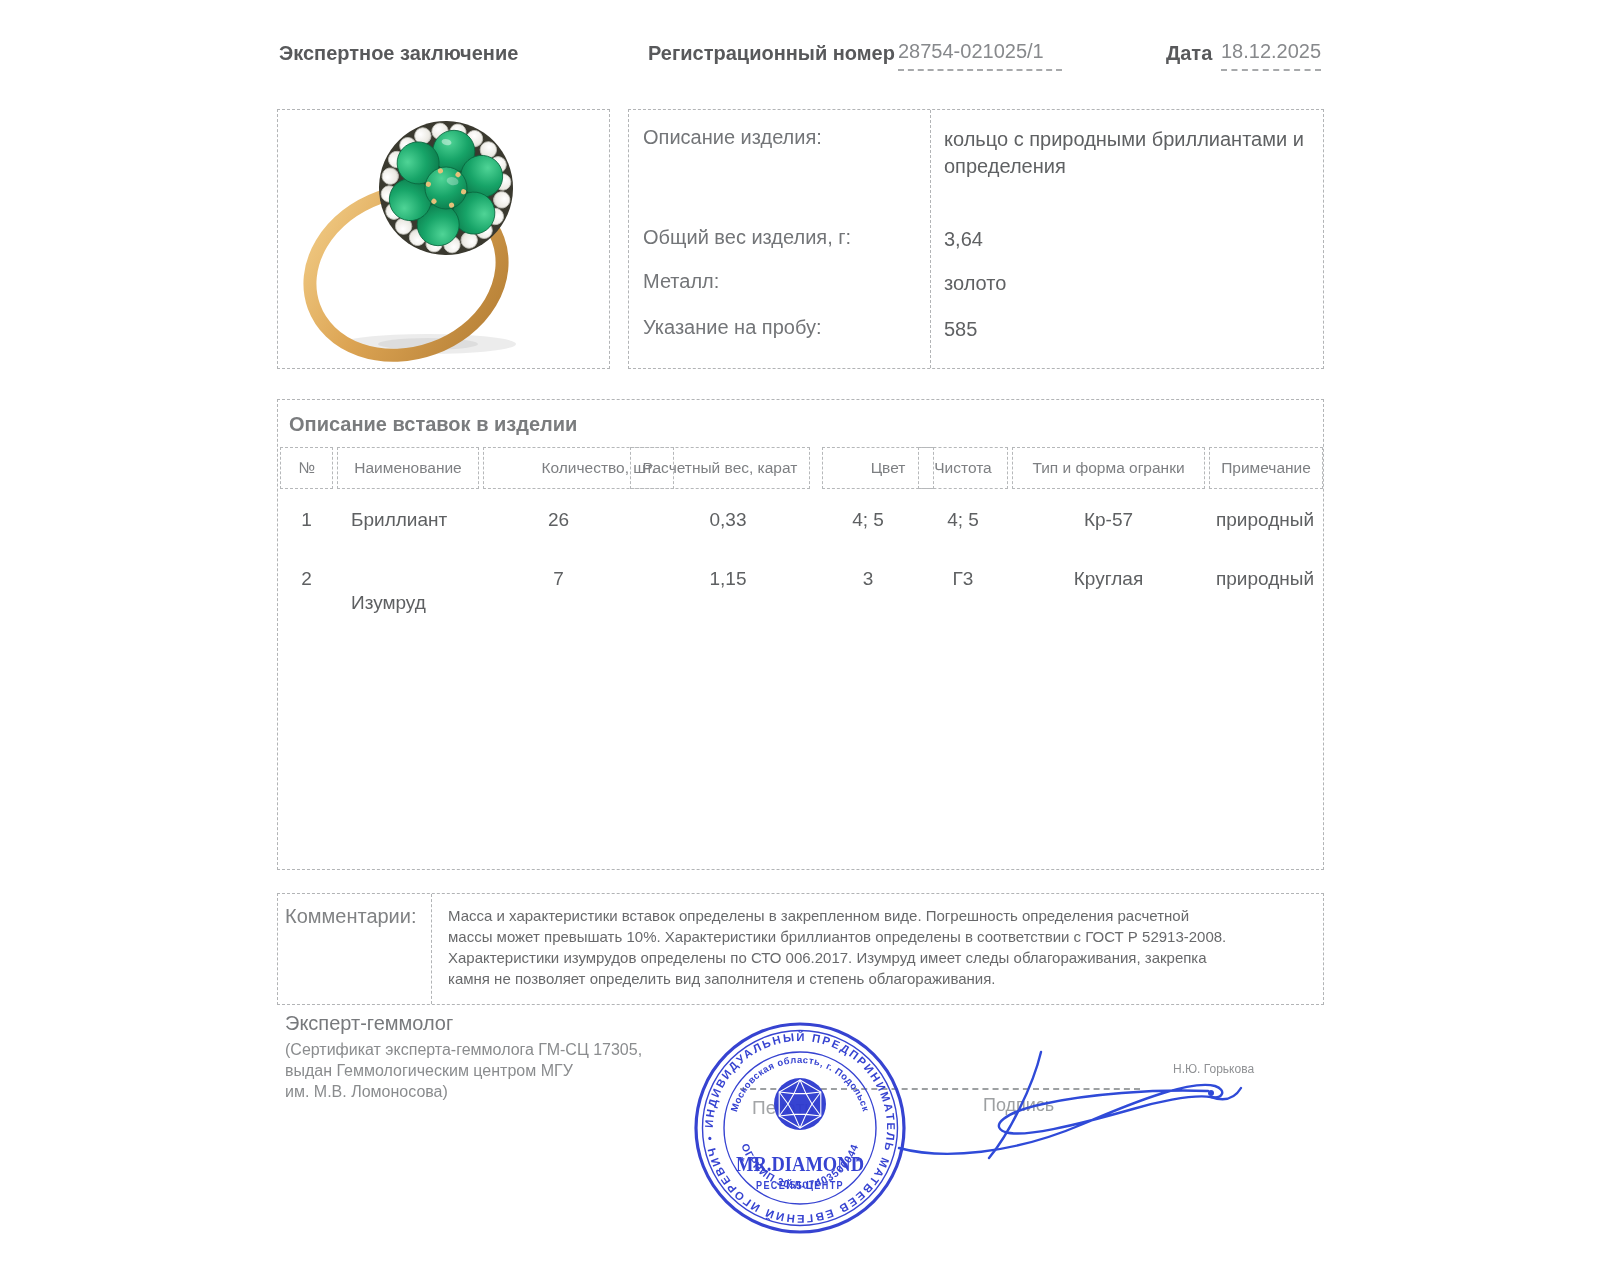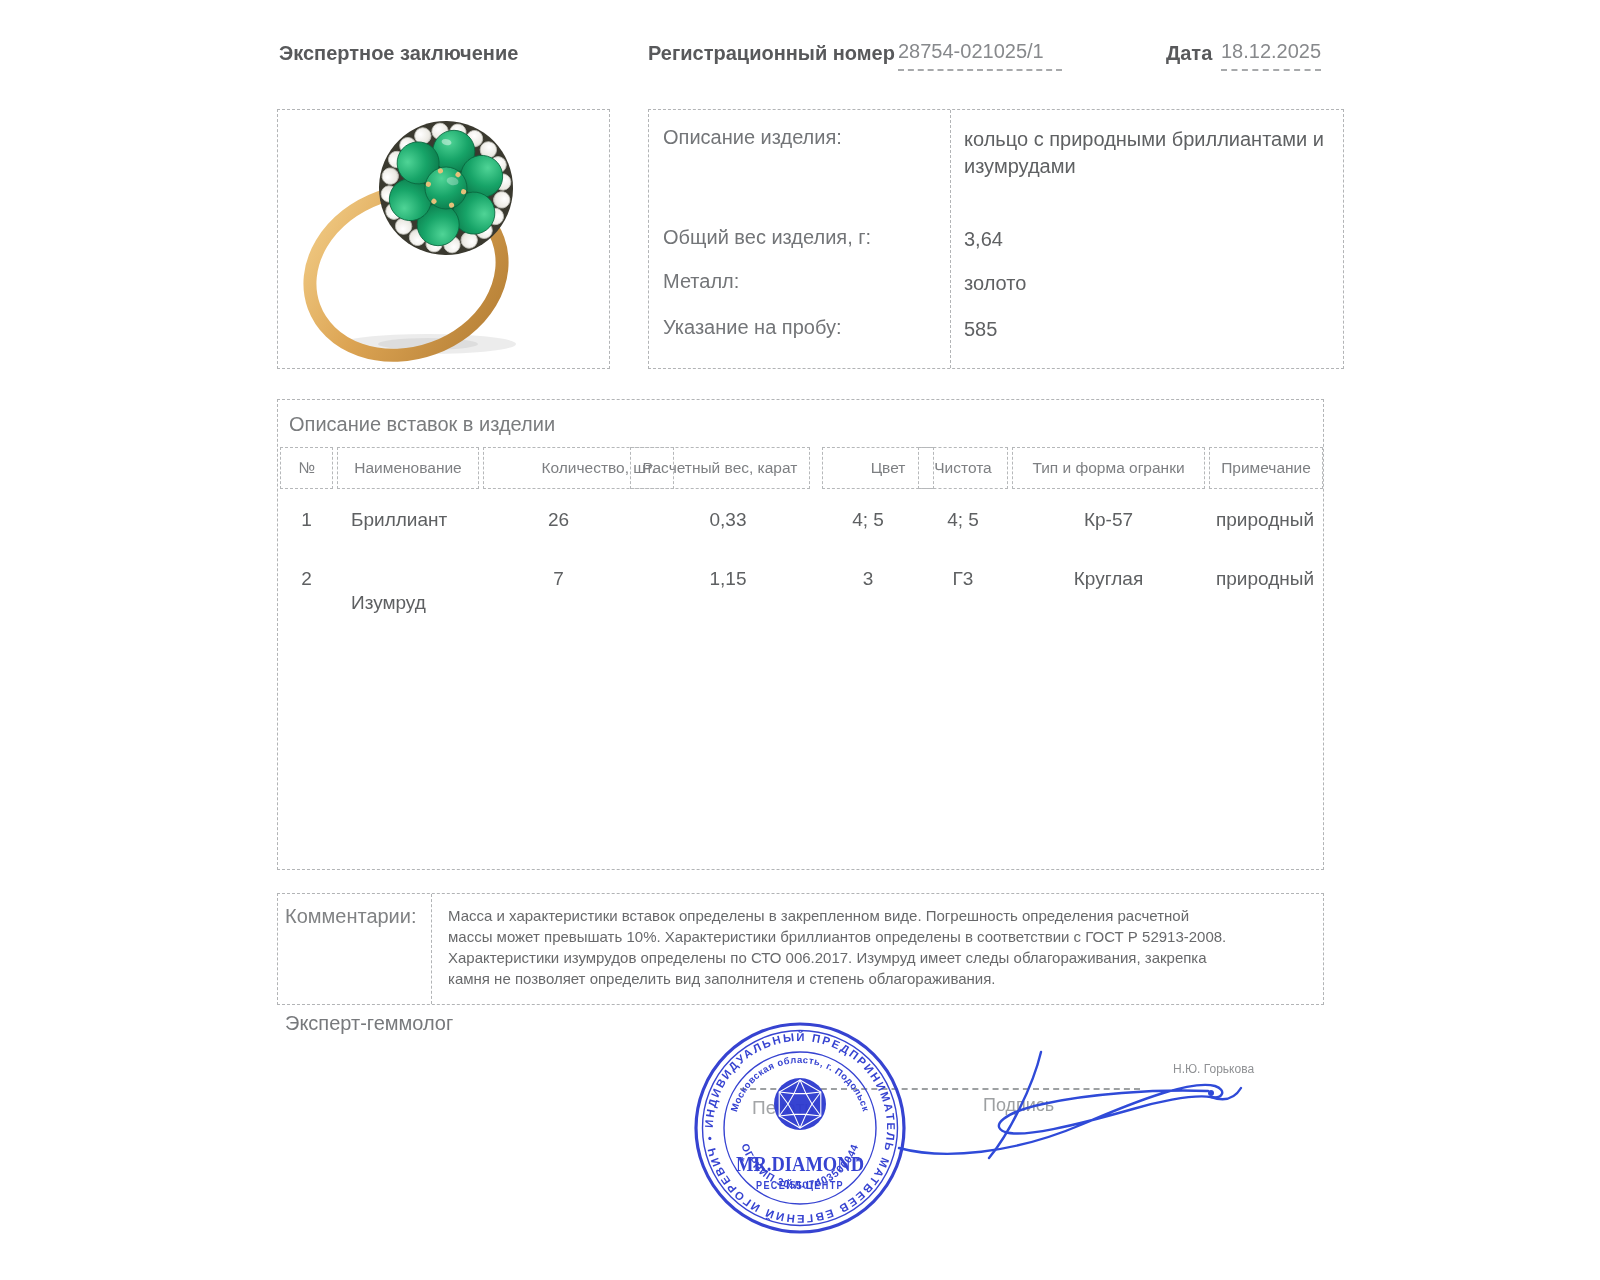--- a/index.html
+++ b/index.html
@@ -5,21 +5,21 @@
   html,body{margin:0;padding:0;background:#fff;}
   .page{position:relative;width:1600px;height:1280px;background:#fff;overflow:hidden;
         font-family:"Liberation Sans",sans-serif;color:#6b6d70;}
   .abs{position:absolute;}
   .blabel{font-weight:bold;color:#58595b;font-size:20px;}
   .gval{color:#87898c;font-size:20px;}
   .dash-underline{border-bottom:2px dashed #a7a9ab;padding-bottom:6px;}
   .panel{position:absolute;border:1px dashed #b2b4b6;background:#fff;}
   .flabel{position:absolute;left:14px;font-size:20px;color:#737578;}
   .fvalue{position:absolute;left:315px;font-size:20px;color:#5f6163;width:360px;line-height:27px;}
-  .tbl-title{position:absolute;left:11px;top:13px;font-size:20px;color:#7a7c7e;}
+  .tbl-title{position:absolute;left:11px;top:13px;font-size:20px;color:#7a7c7e;font-weight:bold;}
   .hcell{position:absolute;top:47px;height:40px;border:1px dashed #b6b8ba;
          display:flex;align-items:center;justify-content:center;
          font-size:15.5px;color:#7d7f82;text-align:center;}
   .brow{position:absolute;left:0;right:0;height:30px;}
   .bcell{position:absolute;font-size:19px;color:#5e6062;line-height:30px;text-align:center;}
   .bcell.lft{text-align:left;}
   .cmt-label-box{position:absolute;left:0;top:0;bottom:0;width:153px;border-right:1px dashed #b2b4b6;}
   .cmt-label{position:absolute;left:7px;top:11px;font-size:20px;color:#808284;}
   .cmt-text{position:absolute;left:170px;top:11px;width:780px;font-size:15px;line-height:21px;color:#68696b;}
   .expert-role{position:absolute;left:285px;top:1012px;font-size:20px;color:#77797c;}
@@ -113,24 +113,24 @@
           <use href="#pd" transform="rotate(210)"></use>
             <use href="#pd" transform="rotate(270)"></use>
             <use href="#pd" transform="rotate(330)"></use>
         </g>
         <ellipse cx="-9" cy="-45" rx="5" ry="3" fill="#fff" opacity="0.45"></ellipse>
         <ellipse cx="5" cy="-8" rx="6" ry="4" fill="#fff" opacity="0.3"></ellipse>
       </g>
     </svg>
   </div>
 
-  <div class="panel" style="left:648px;top:109px;width:694px;height:258px;">
+  <div class="panel" style="left:628px;top:109px;width:694px;height:258px;">
     <div class="abs" style="left:301px;top:0;bottom:0;border-left:1px dashed #b2b4b6;"></div>
     <div class="flabel" style="top:16px;">Описание изделия:</div>
-    <div class="fvalue" style="top:16px;">кольцо с природными бриллиантами и изумрудами</div>
+    <div class="fvalue" style="top:16px;">кольцо с природными бриллиантами и определения</div>
     <div class="flabel" style="top:116px;">Общий вес изделия, г:</div>
     <div class="fvalue" style="top:116px;">3,64</div>
     <div class="flabel" style="top:160px;">Металл:</div>
     <div class="fvalue" style="top:160px;">золото</div>
     <div class="flabel" style="top:206px;text-align:center;">Указание на пробу:</div>
     <div class="fvalue" style="top:206px;">585</div>
   </div>
 
   <div class="panel" style="left:277px;top:399px;width:1045px;height:469px;">
     <div class="tbl-title">Описание вставок в изделии</div>
@@ -167,20 +167,25 @@
   </div>
 
   <div class="panel" style="left:277px;top:893px;width:1045px;height:110px;">
     <div class="cmt-label-box">
       <div class="cmt-label">Комментарии:</div>
     </div>
     <div class="cmt-text">Масса и характеристики вставок определены в закрепленном виде. Погрешность определения расчетной массы может превышать 10%. Характеристики бриллиантов определены в соответствии с ГОСТ Р 52913-2008. Характеристики изумрудов определены по СТО 006.2017. Изумруд имеет следы облагораживания, закрепка камня не позволяет определить вид заполнителя и степень облагораживания.</div>
   </div>
 
   <div class="expert-role">Эксперт-геммолог</div>
+  <div class="cert">
+    <div>(Сертификат эксперта-геммолога ГМ-СЦ 17305,</div>
+    <div>выдан Геммологическим центром МГУ</div>
+    <div>им. М.В. Ломоносова)</div>
+  </div>
 
   <div class="sig-line"></div>
   <div class="seal-ph">Печать</div>
   <div class="sign-ph">Подпись</div>
   <div class="expert-name">Н.Ю. Горькова</div>
 
   <svg class="stamp-svg" width="216" height="216" viewBox="0 0 216 216" opacity="0.95">
     <defs>
       <path id="so" d="M 21 108 A 87 87 0 1 1 195 108 A 87 87 0 1 1 21 108"></path>
       <path id="st" d="M 43 108 A 65 65 0 1 1 173 108"></path>

